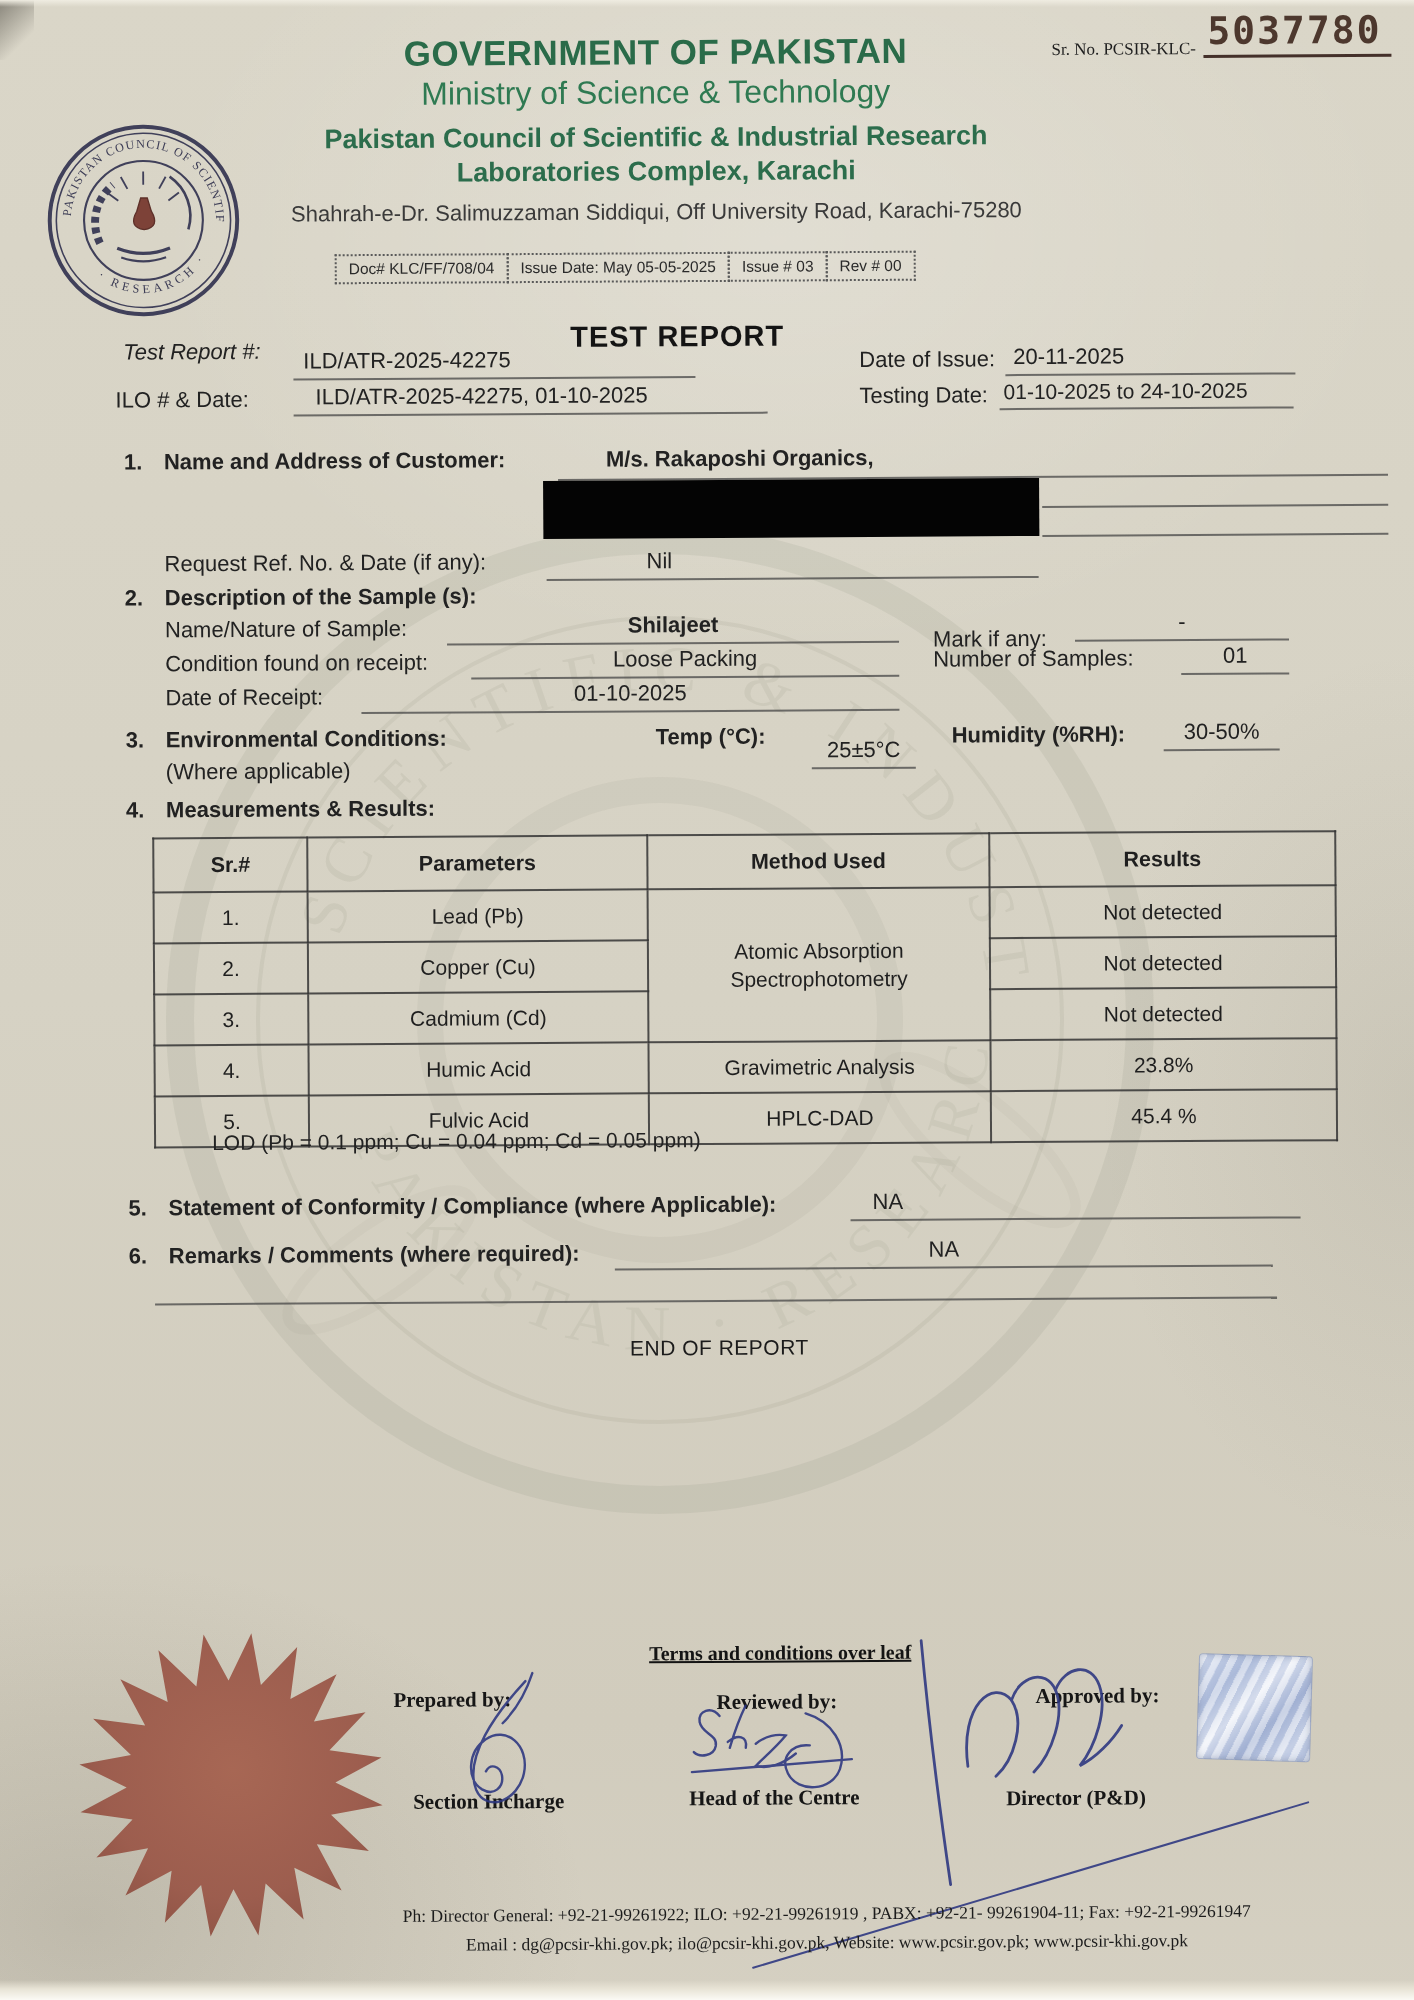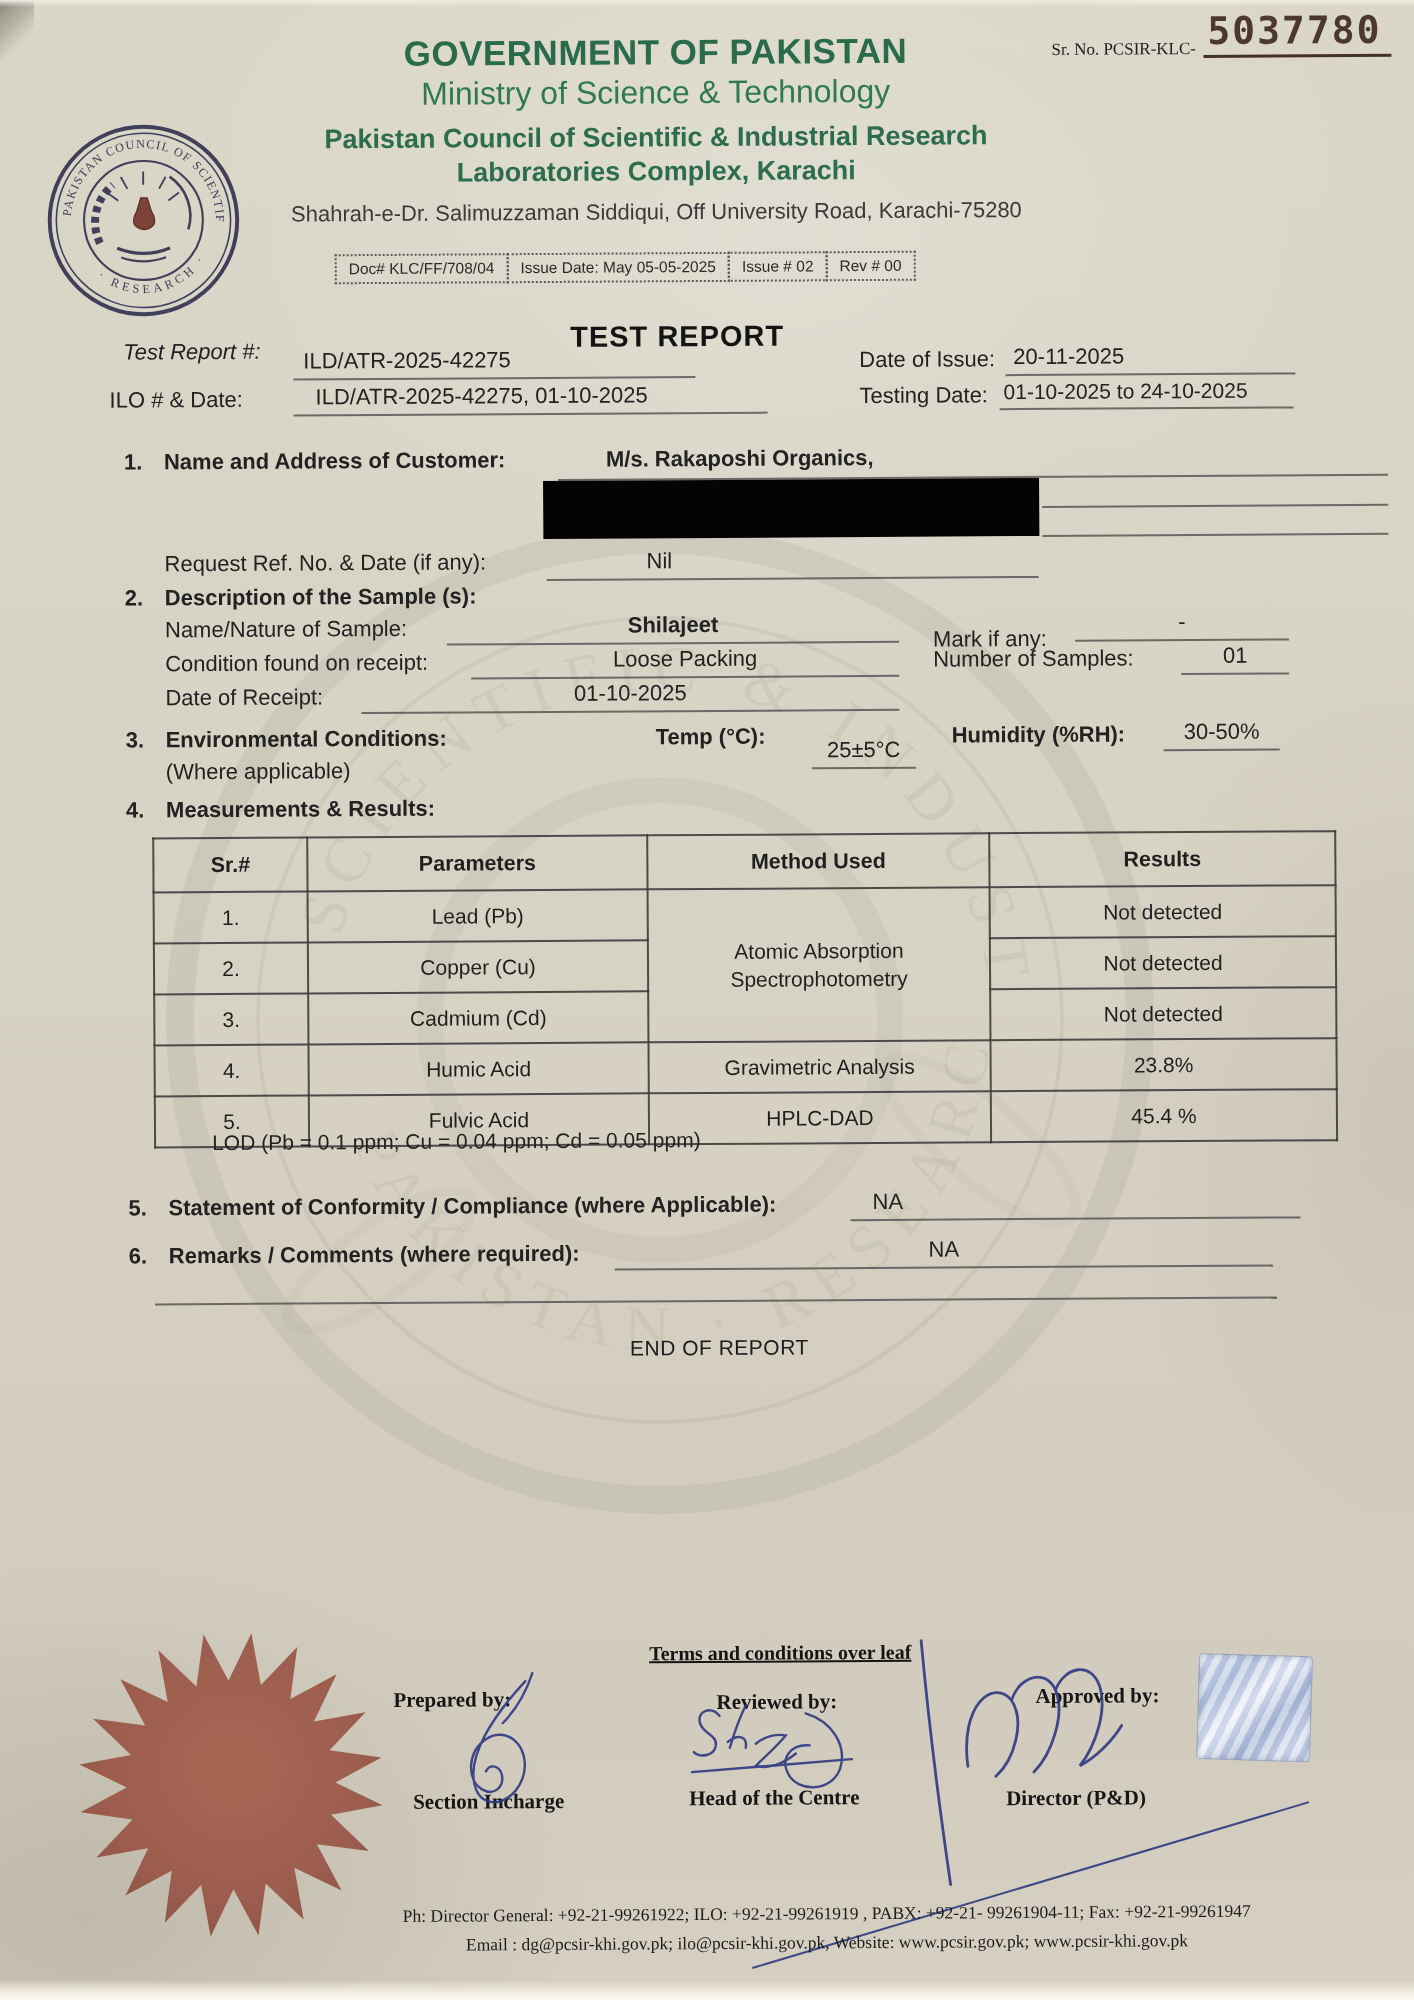--- a/index.html
+++ b/index.html
@@ -113,29 +113,29 @@
       </div>
       <div class="addr">Shahrah-e-Dr. Salimuzzaman Siddiqui, Off University Road, Karachi-75280</div>
     </div>
 
     <span class="abs srlabel serif" style="left:1056px;top:42px;">Sr. No. PCSIR-KLC-</span>
     <span class="abs srnum" style="left:1208px;top:12px;">5037780</span>
 
     <div class="abs docbar" style="left:340px;top:252px;">
       <div class="cell">Doc# KLC/FF/708/04</div>
       <div class="cell">Issue Date: May 05-05-2025</div>
-      <div class="cell">Issue # 02</div>
+      <div class="cell">Issue # 03</div>
       <div class="cell">Rev # 00</div>
     </div>
 
     <div class="abs ctr b" style="left:530px;top:320px;width:300px;font-size:29px;letter-spacing:1px;color:#141414;">TEST REPORT</div>
 
     <span class="abs lbl" style="left:126px;top:336px;font-style:italic;">Test Report #:</span>
     <span class="abs uval" style="left:296px;top:346px;width:392px;padding-left:10px;">ILD/ATR-2025-42275</span>
-    <span class="abs lbl" style="left:112px;top:384px;">ILO # &amp; Date:</span>
+    <span class="abs lbl" style="left:118px;top:384px;">ILO # &amp; Date:</span>
     <span class="abs uval" style="left:296px;top:382px;width:452px;padding-left:22px;">ILD/ATR-2025-42275, 01-10-2025</span>
     <span class="abs lbl" style="left:862px;top:348px;">Date of Issue:</span>
     <span class="abs uval" style="left:1008px;top:346px;width:282px;padding-left:8px;">20-11-2025</span>
     <span class="abs lbl" style="left:862px;top:384px;">Testing Date:</span>
     <span class="abs uval" style="left:1002px;top:382px;width:290px;padding-left:4px;font-size:21px;">01-10-2025 to 24-10-2025</span>
 
     <span class="abs lbl b" style="left:126px;top:446px;">1.</span>
     <span class="abs lbl b" style="left:166px;top:446px;">Name and Address of Customer:</span>
     <span class="abs val b" style="left:608px;top:446px;">M/s. Rakaposhi Organics,</span>
     <div class="abs uline" style="left:560px;top:478px;width:830px;"></div>

